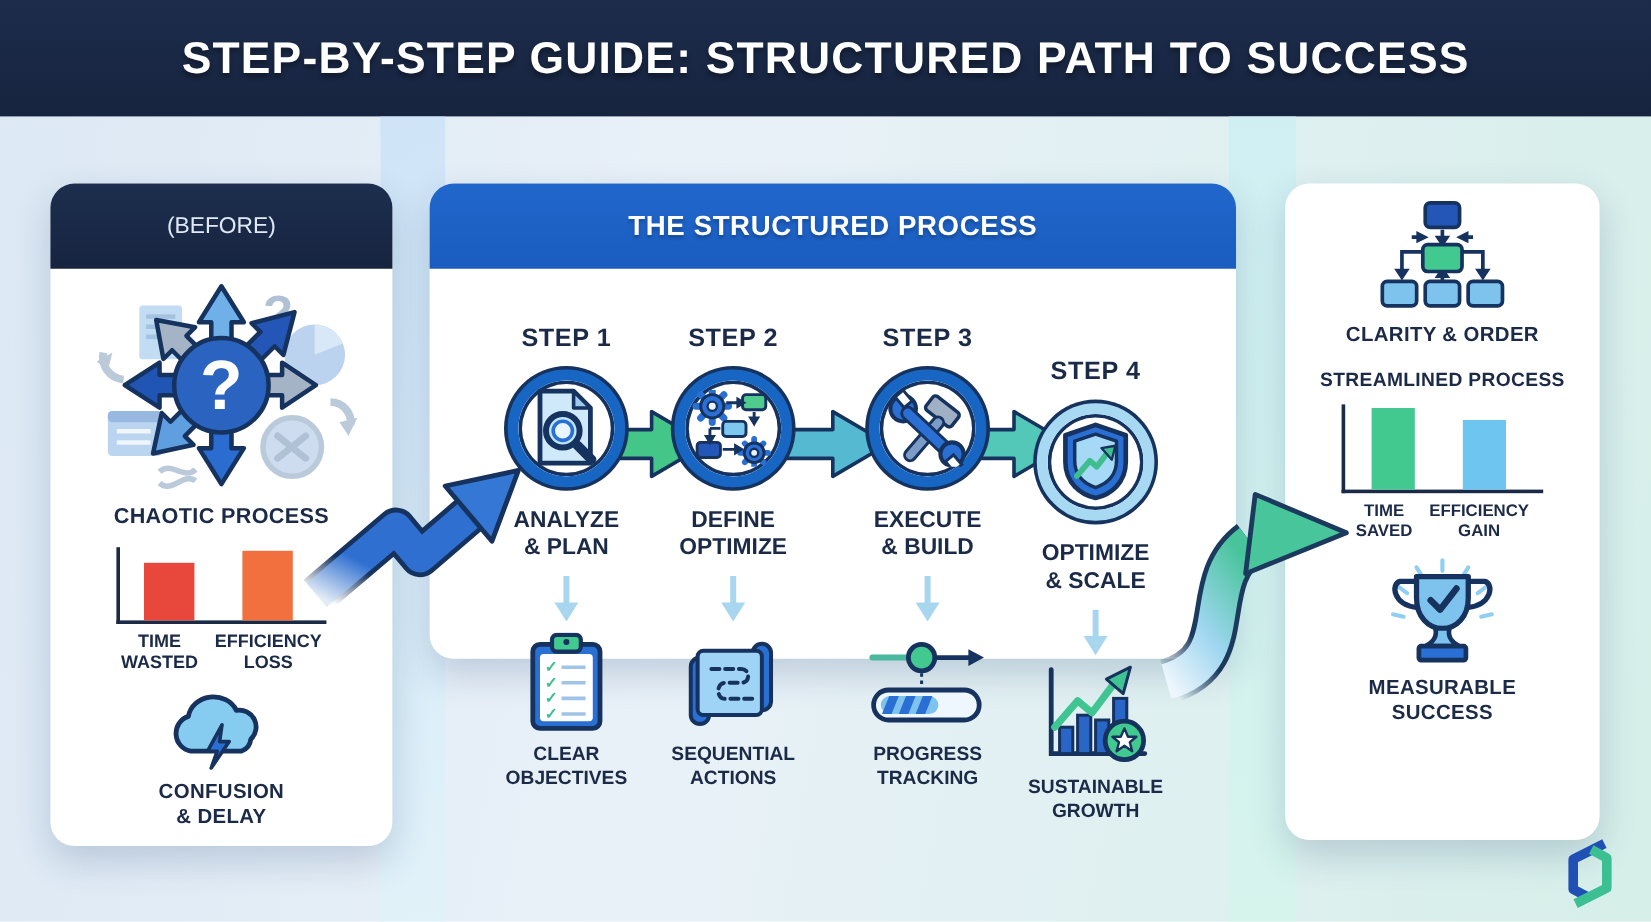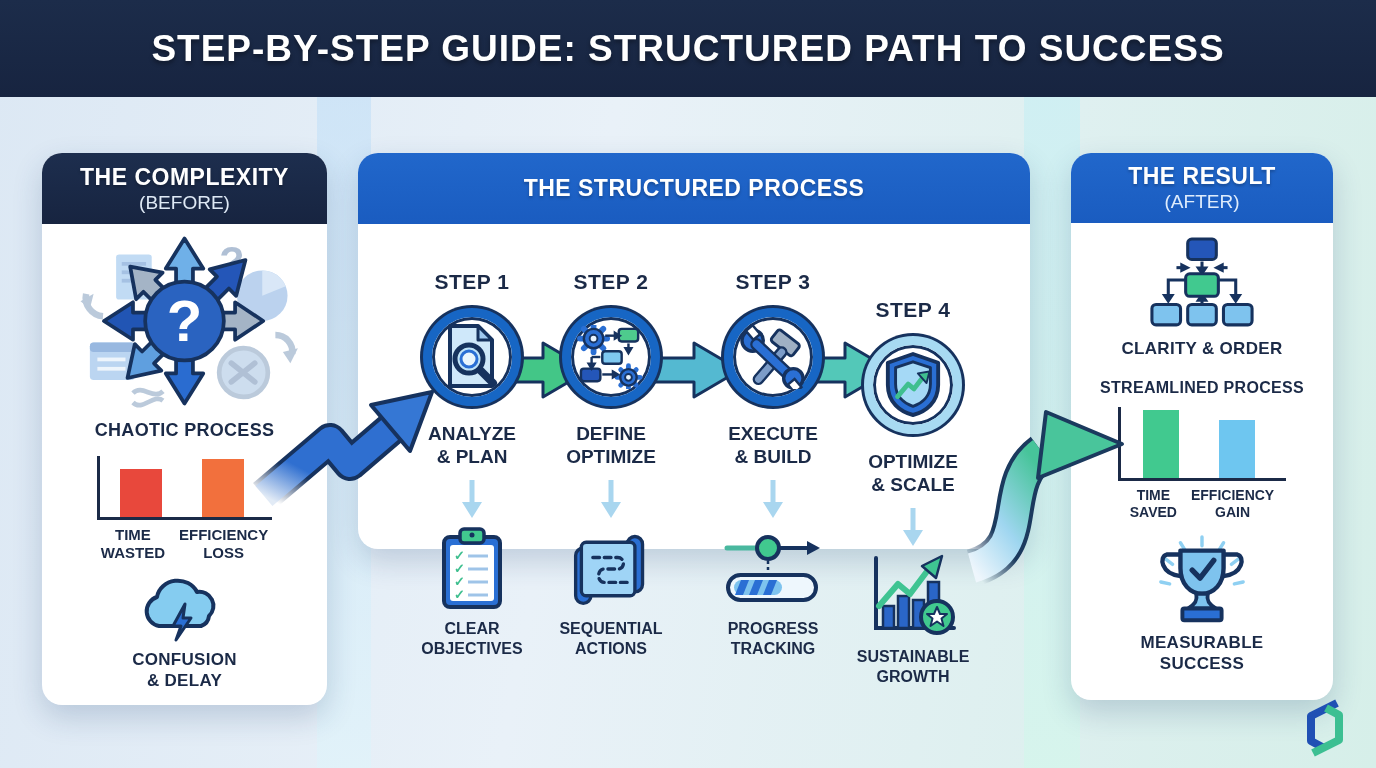--- a/index.html
+++ b/index.html
@@ -88,21 +88,20 @@
 <body>
 
 <div class="topbar">
   <div class="toptitle">STEP-BY-STEP GUIDE: STRUCTURED PATH TO SUCCESS</div>
 </div>
 <div class="band band1"></div>
 <div class="band band2"></div>
 
 <section class="panel before">
   <header class="phead navyhead">
-    <div class="t1">THE COMPLEXITY</div>
     <div class="t2">(BEFORE)</div>
   </header>
   <div class="pbody">
     <svg width="235" height="178" viewBox="0 0 250 190" style="margin-top:8px">
       <g opacity="0.7">
         <rect x="52" y="24" width="38" height="48" rx="3" fill="#a8cdf0"></rect>
         <line x1="58" y1="34" x2="84" y2="34" stroke="#7fa8d8" stroke-width="4"></line>
         <line x1="58" y1="43" x2="84" y2="43" stroke="#7fa8d8" stroke-width="4"></line>
         <line x1="58" y1="52" x2="84" y2="52" stroke="#7fa8d8" stroke-width="4"></line>
         <text x="162" y="46" font-size="44" font-weight="bold" fill="#8fa6c4" font-family="Liberation Sans, sans-serif">?</text>
@@ -360,24 +359,20 @@
       </svg>
     </div>
     <div class="outcome">
       <span>SUSTAINABLE</span>
         <span>GROWTH</span>
     </div>
   </div>
 </section>
 
 <section class="panel result">
-  <header class="phead bluehead">
-    <div class="t1">THE RESULT</div>
-    <div class="t2">(AFTER)</div>
-  </header>
   <div class="pbody">
     <svg width="122" height="94" viewBox="0 0 118 92" style="margin-top:14px">
       <g stroke="#16325e" stroke-width="2.5" fill="#16325e">
         <line x1="59" y1="24" x2="59" y2="31" stroke-width="3"></line>
           <polygon points="55,30 63,30 59,36"></polygon>
         <path d="M43,42 H26 V58" fill="none" stroke-width="3"></path>
           <polygon points="22,57 30,57 26,63"></polygon>
         <path d="M75,42 H92 V58" fill="none" stroke-width="3"></path>
           <polygon points="88,57 96,57 92,63"></polygon>
         <line x1="59" y1="66" x2="59" y2="61" stroke-width="3"></line>

